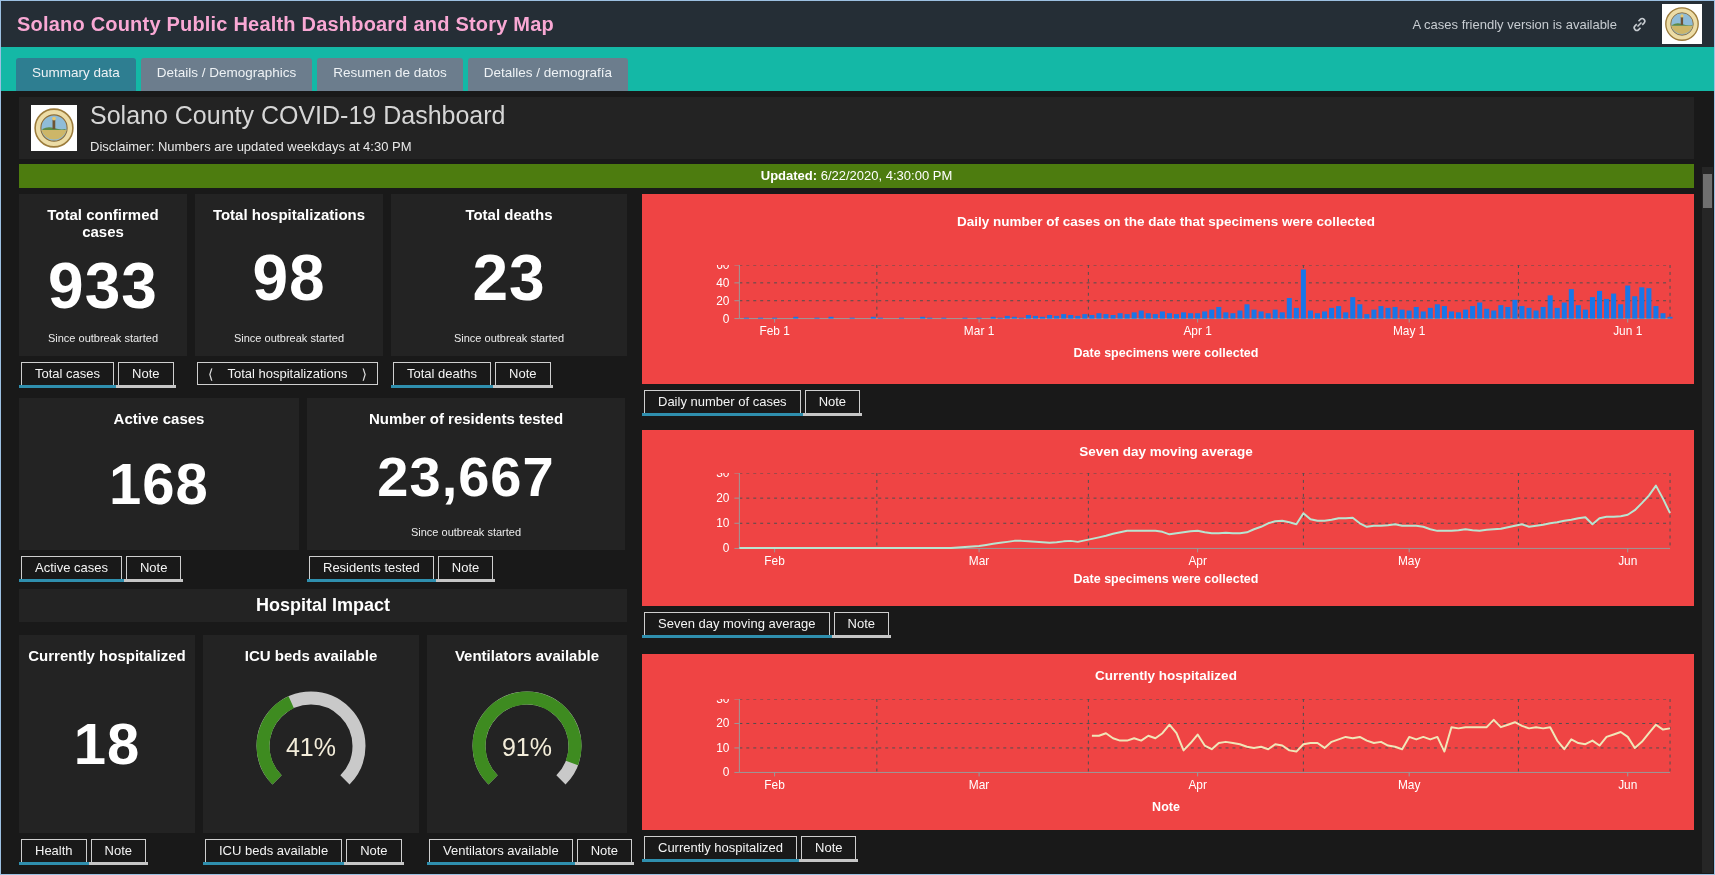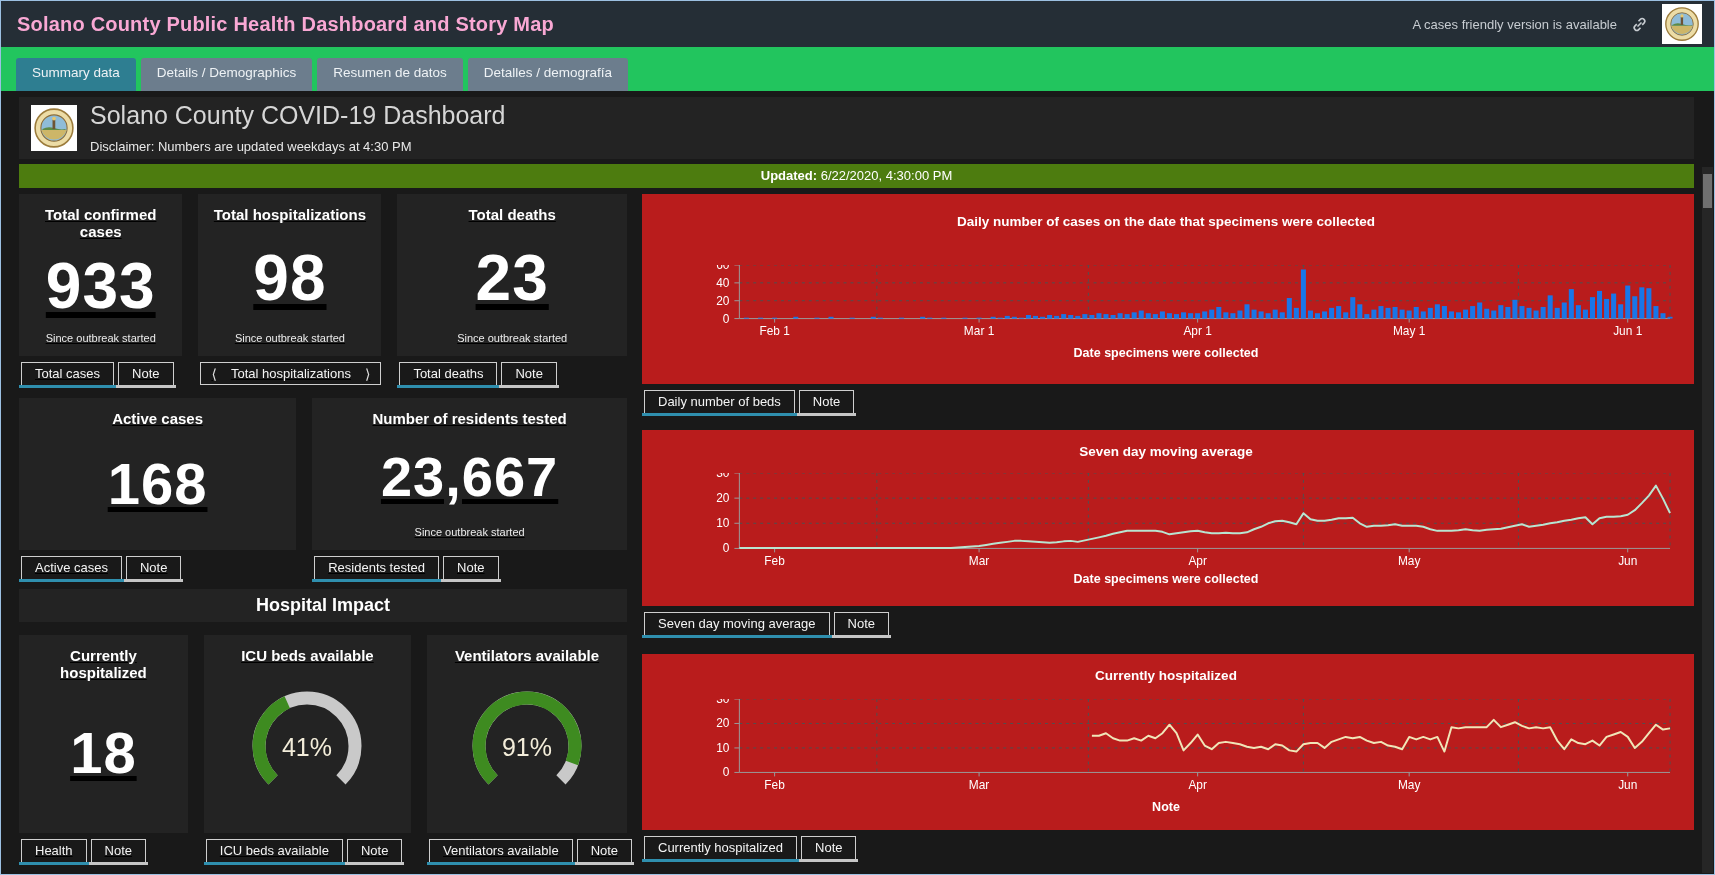--- a/index.html
+++ b/index.html
@@ -10,41 +10,41 @@
 
   
   .topbar { height:46px; background:#252e36; display:flex; align-items:center; padding:0 12px 0 16px; }
   .topbar-title { font-size:20px; font-weight:bold; color:#f9a8d4; letter-spacing:.2px; }
   .topbar-right { margin-left:auto; display:flex; align-items:center; gap:14px; }
   .mobile-link { font-size:13px; color:#c7ccd1; cursor:pointer; }
   .link-icon svg { display:block; }
   .logo-box { width:40px; height:40px; background:#ffffff; display:flex; align-items:center; justify-content:center; }
 
   
-  .tabbar { background:#22c55e; padding:11px 0 0 15px; display:flex; gap:5px; height:44px; }
+  .tabbar { background:#14b8a6; padding:11px 0 0 15px; display:flex; gap:5px; height:44px; }
   .nav-tab { padding:7px 16px 9px; font-size:13.5px; color:#eef2f5; background:#6c7d8d;
              border-radius:3px 3px 0 0; cursor:pointer; white-space:nowrap; }
   .nav-tab.active { background:#2e7e91; }
 
   
   .main { padding:6px 20px 0 18px; position:relative; }
   .dash-header { background:#232323; height:62px; display:flex; align-items:center; gap:13px; padding:0 12px; }
   .dash-logo { width:46px; height:46px; background:#ffffff; display:flex; align-items:center; justify-content:center; }
   .dash-title { font-size:25px; color:#d6d6d6; line-height:1.1; }
   .dash-sub { font-size:13px; color:#e8e8e8; margin-top:9px; }
   .updated-bar { background:#4d7c0f; height:24px; margin-top:5px; text-align:center;
                  line-height:24px; font-size:13px; color:#ffffff; }
   .updated-bar .lbl { font-weight:bold; }
 
   .content { display:flex; gap:15px; margin-top:6px; }
   .left-col { width:608px; flex:none; }
   .right-col { flex:1; min-width:0; }
 
   
-  .cards-row { display:flex; gap:16px;text-decoration:underline; }
+  .cards-row { display:flex; gap:8px; }
   .stat-block { display:flex; flex-direction:column; }
   .stat-card { background:#232323; display:flex; flex-direction:column; align-items:center; padding:12px 6px 10px; }
   .stat-title { font-size:15px; font-weight:bold; color:#ffffff; text-align:center; }
   .stat-value { color:#ffffff; font-weight:bold; flex:1; display:flex; align-items:center; letter-spacing:1px; }
   .stat-caption { font-size:11px; color:#ececec; padding-bottom:2px; }
   .h162 { height:162px; } .h152 { height:152px; } .h198 { height:198px; }
   .v64 { font-size:64px; } .v56 { font-size:56px; } .v58 { font-size:58px; }
 
   
   .tabstrip { margin-top:6px; height:28px; display:flex; gap:4px; padding-left:2px; }
@@ -55,21 +55,21 @@
   .cstrip { position:relative; border:1px solid #cfcfcf; height:23px; margin-top:0;
             display:flex; align-items:center; gap:14px; padding:0 10px; font-size:13px; color:#f4f4f4; }
   .cstrip .arrow { font-size:14px; color:#e0e0e0; cursor:pointer; }
 
   .impact-bar { background:#232323; height:33px; margin:5px 0 13px; text-align:center; line-height:33px;
                 font-size:18px; font-weight:bold; color:#ffffff; }
 
   .gauge-wrap { flex:1; display:flex; align-items:center; justify-content:center; }
 
   
-  .chart-panel { background:#b91c1c; padding:0 14px 0 10px; }
+  .chart-panel { background:#ef4444; padding:0 14px 0 10px; }
   .p1 { height:190px; padding-top:20px; } .p2 { height:176px; padding-top:14px; } .p3 { height:176px; padding-top:14px; }
   .chart-title { text-align:center; font-size:13.5px; font-weight:bold; color:#ffffff; }
   .chart-svg { display:block; width:100%; }
   .m1 { margin-top:36px; } .m2 { margin-top:14px; } .m3 { margin-top:16px; }
   .chart-xlabel { text-align:center; font-size:12.5px; font-weight:bold; color:#ffffff; }
   .x1 { margin-top:6px; } .x2 { margin-top:2px; } .x3 { margin-top:6px; }
   .panel-gap2 { margin-top:12px; } .panel-gap3 { margin-top:14px; }
 
   
   .vscroll { position:absolute; right:1px; top:166px; bottom:1px; width:11px; background:#262626; }
@@ -395,21 +395,21 @@
               <rect x="987.9307496012759" y="31.5" width="5.077894736842105" height="22.5" fill="#1976e8"></rect>
               <rect x="995.0368102073365" y="22.499999999999996" width="5.077894736842105" height="31.500000000000004" fill="#1976e8"></rect>
               <rect x="1002.1428708133972" y="23.400000000000002" width="5.077894736842105" height="30.599999999999998" fill="#1976e8"></rect>
               <rect x="1009.2489314194577" y="41.4" width="5.077894736842105" height="12.600000000000001" fill="#1976e8"></rect>
               <rect x="1016.3549920255183" y="48.6" width="5.077894736842105" height="5.399999999999999" fill="#1976e8"></rect>
               <rect x="1023.4610526315789" y="52.2" width="5.077894736842105" height="1.7999999999999972" fill="#1976e8"></rect>
             </svg>
           <div class="chart-xlabel x1">Date specimens were collected</div>
         </div>
         <div class="tabstrip">
-          <div class="stab">Daily number of beds</div>
+          <div class="stab">Daily number of cases</div>
           <div class="stab note">Note</div>
         </div>
 
         <div class="chart-panel p2 panel-gap2">
           <div class="chart-title">Seven day moving average</div>
           <svg class="chart-svg m2" viewBox="0 0 1036 98">
               <line x1="226.5681818181818" y1="0" x2="226.5681818181818" y2="76" stroke="#505050" stroke-width="1" stroke-dasharray="3 4"></line>
               <line x1="439.75" y1="0" x2="439.75" y2="76" stroke="#505050" stroke-width="1" stroke-dasharray="3 4"></line>
               <line x1="656.4848484848485" y1="0" x2="656.4848484848485" y2="76" stroke="#505050" stroke-width="1" stroke-dasharray="3 4"></line>
               <line x1="873.219696969697" y1="0" x2="873.219696969697" y2="76" stroke="#505050" stroke-width="1" stroke-dasharray="3 4"></line>

